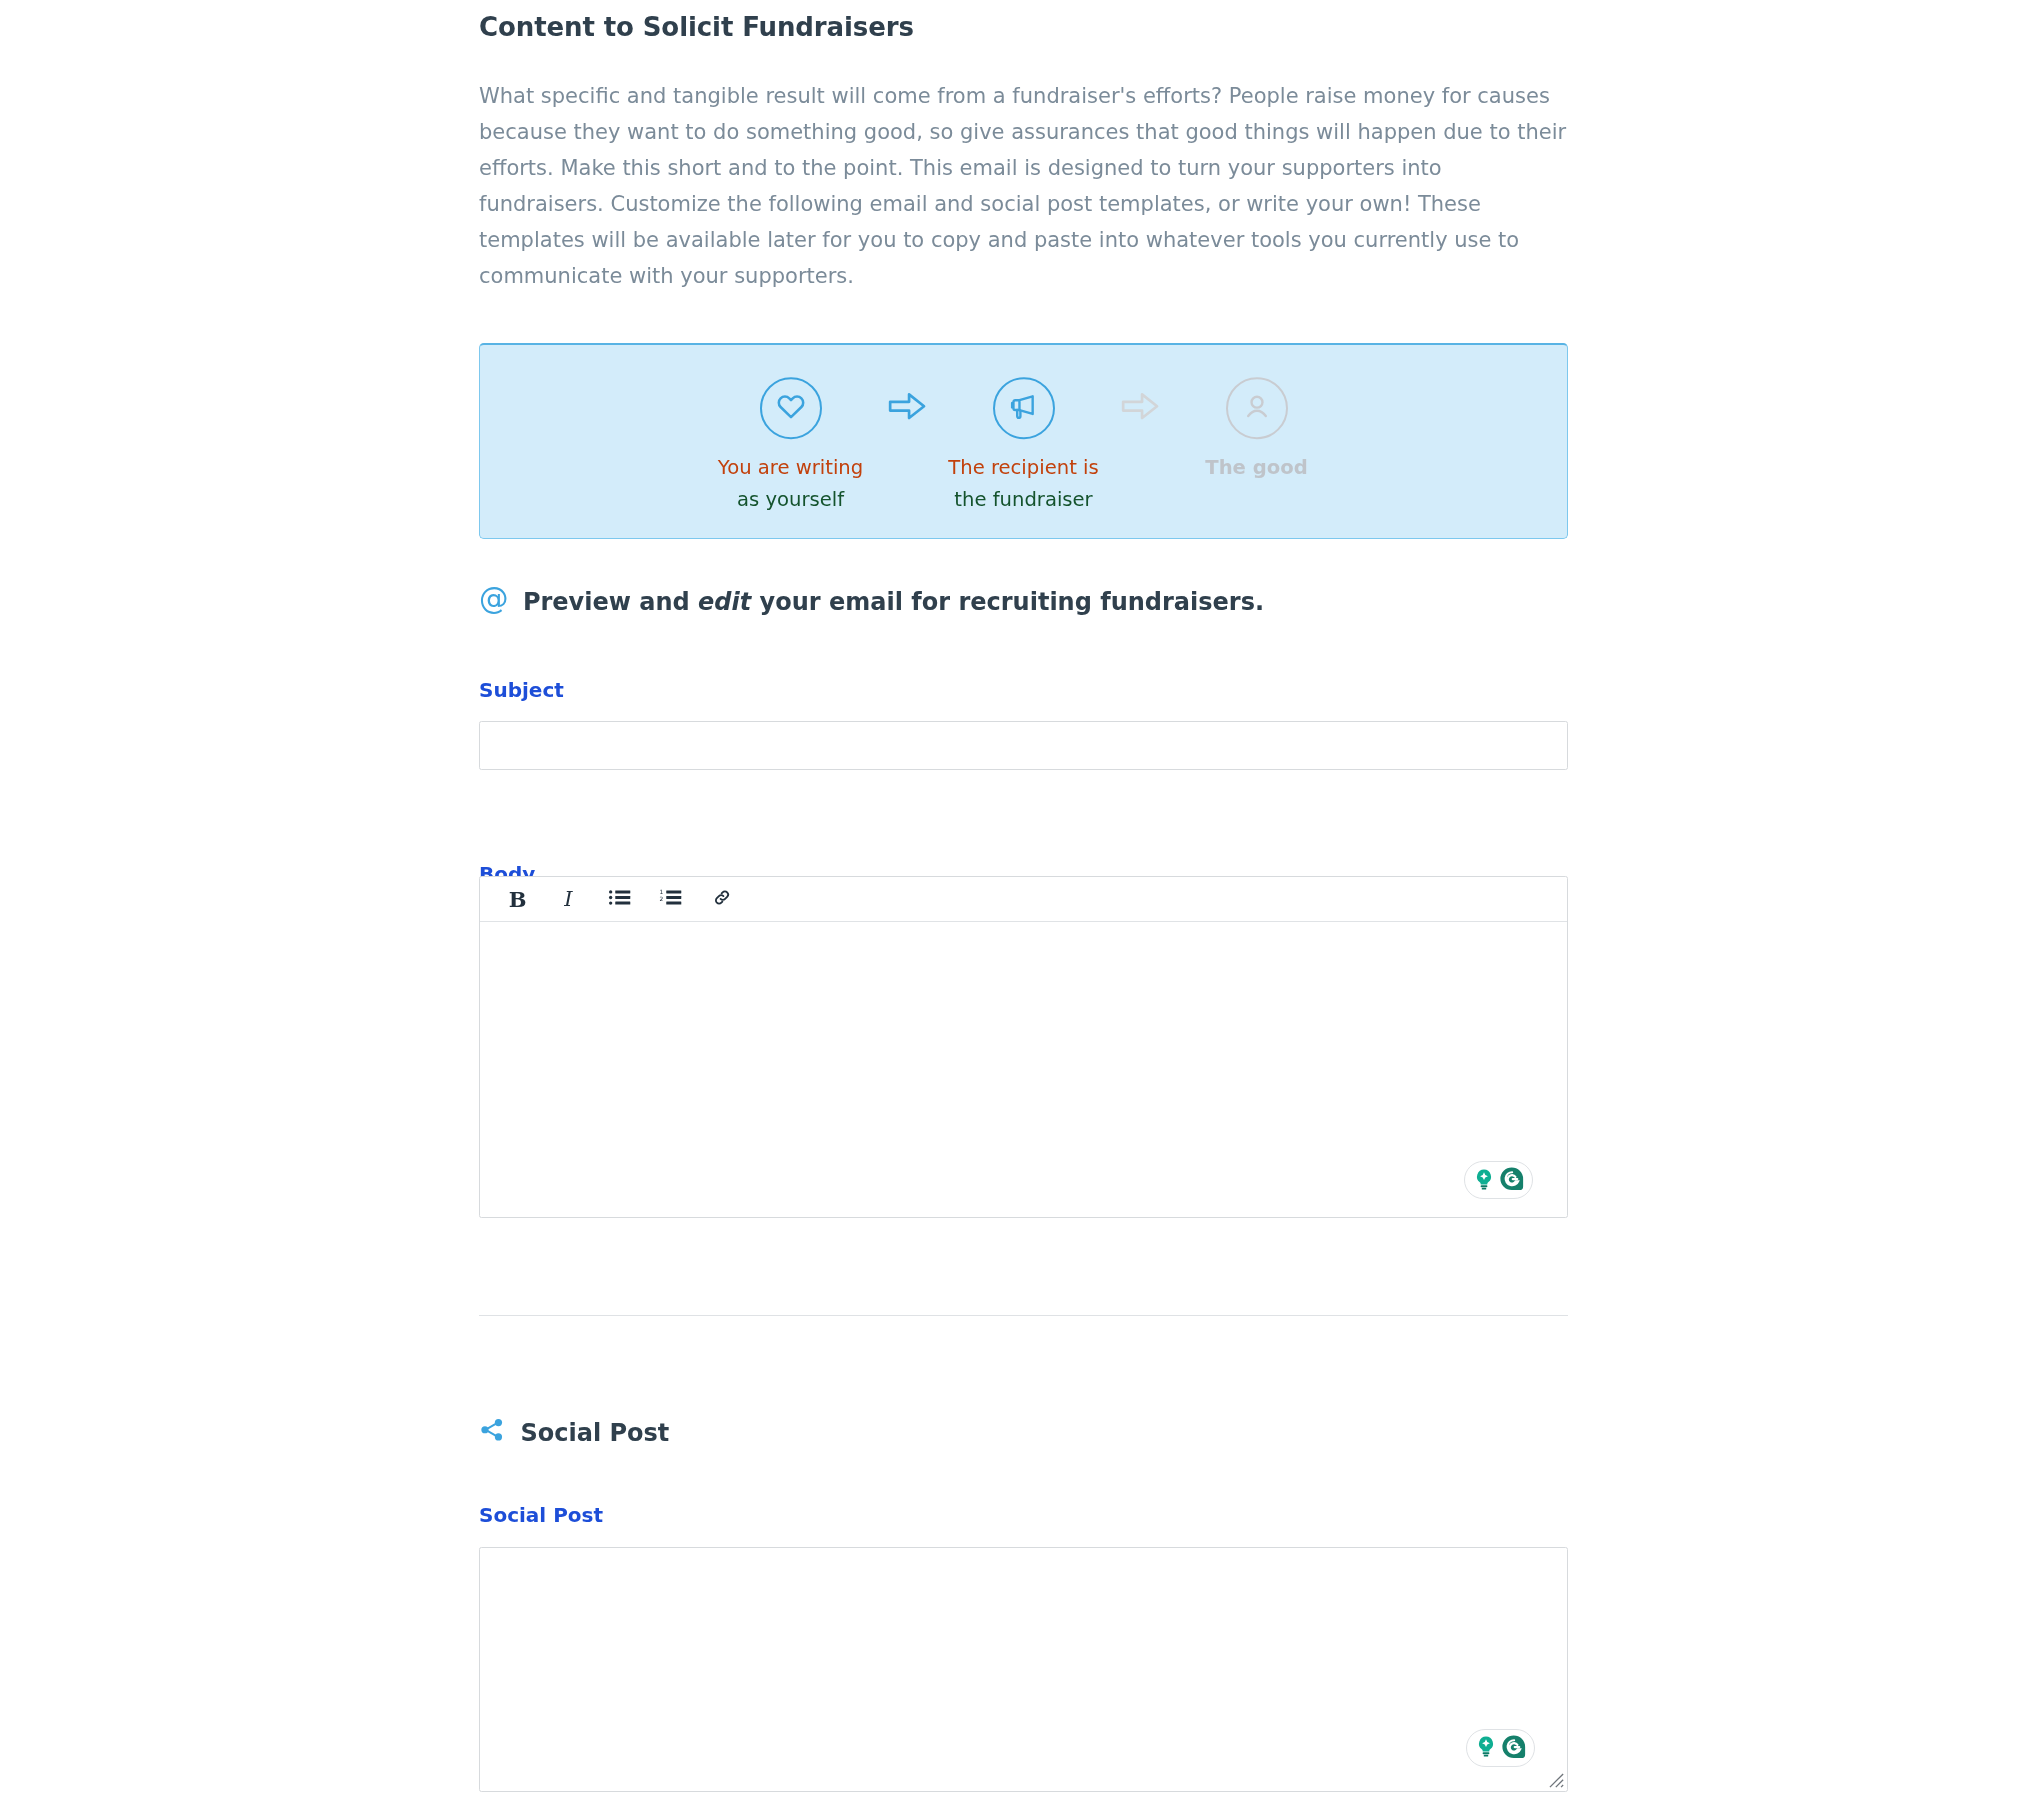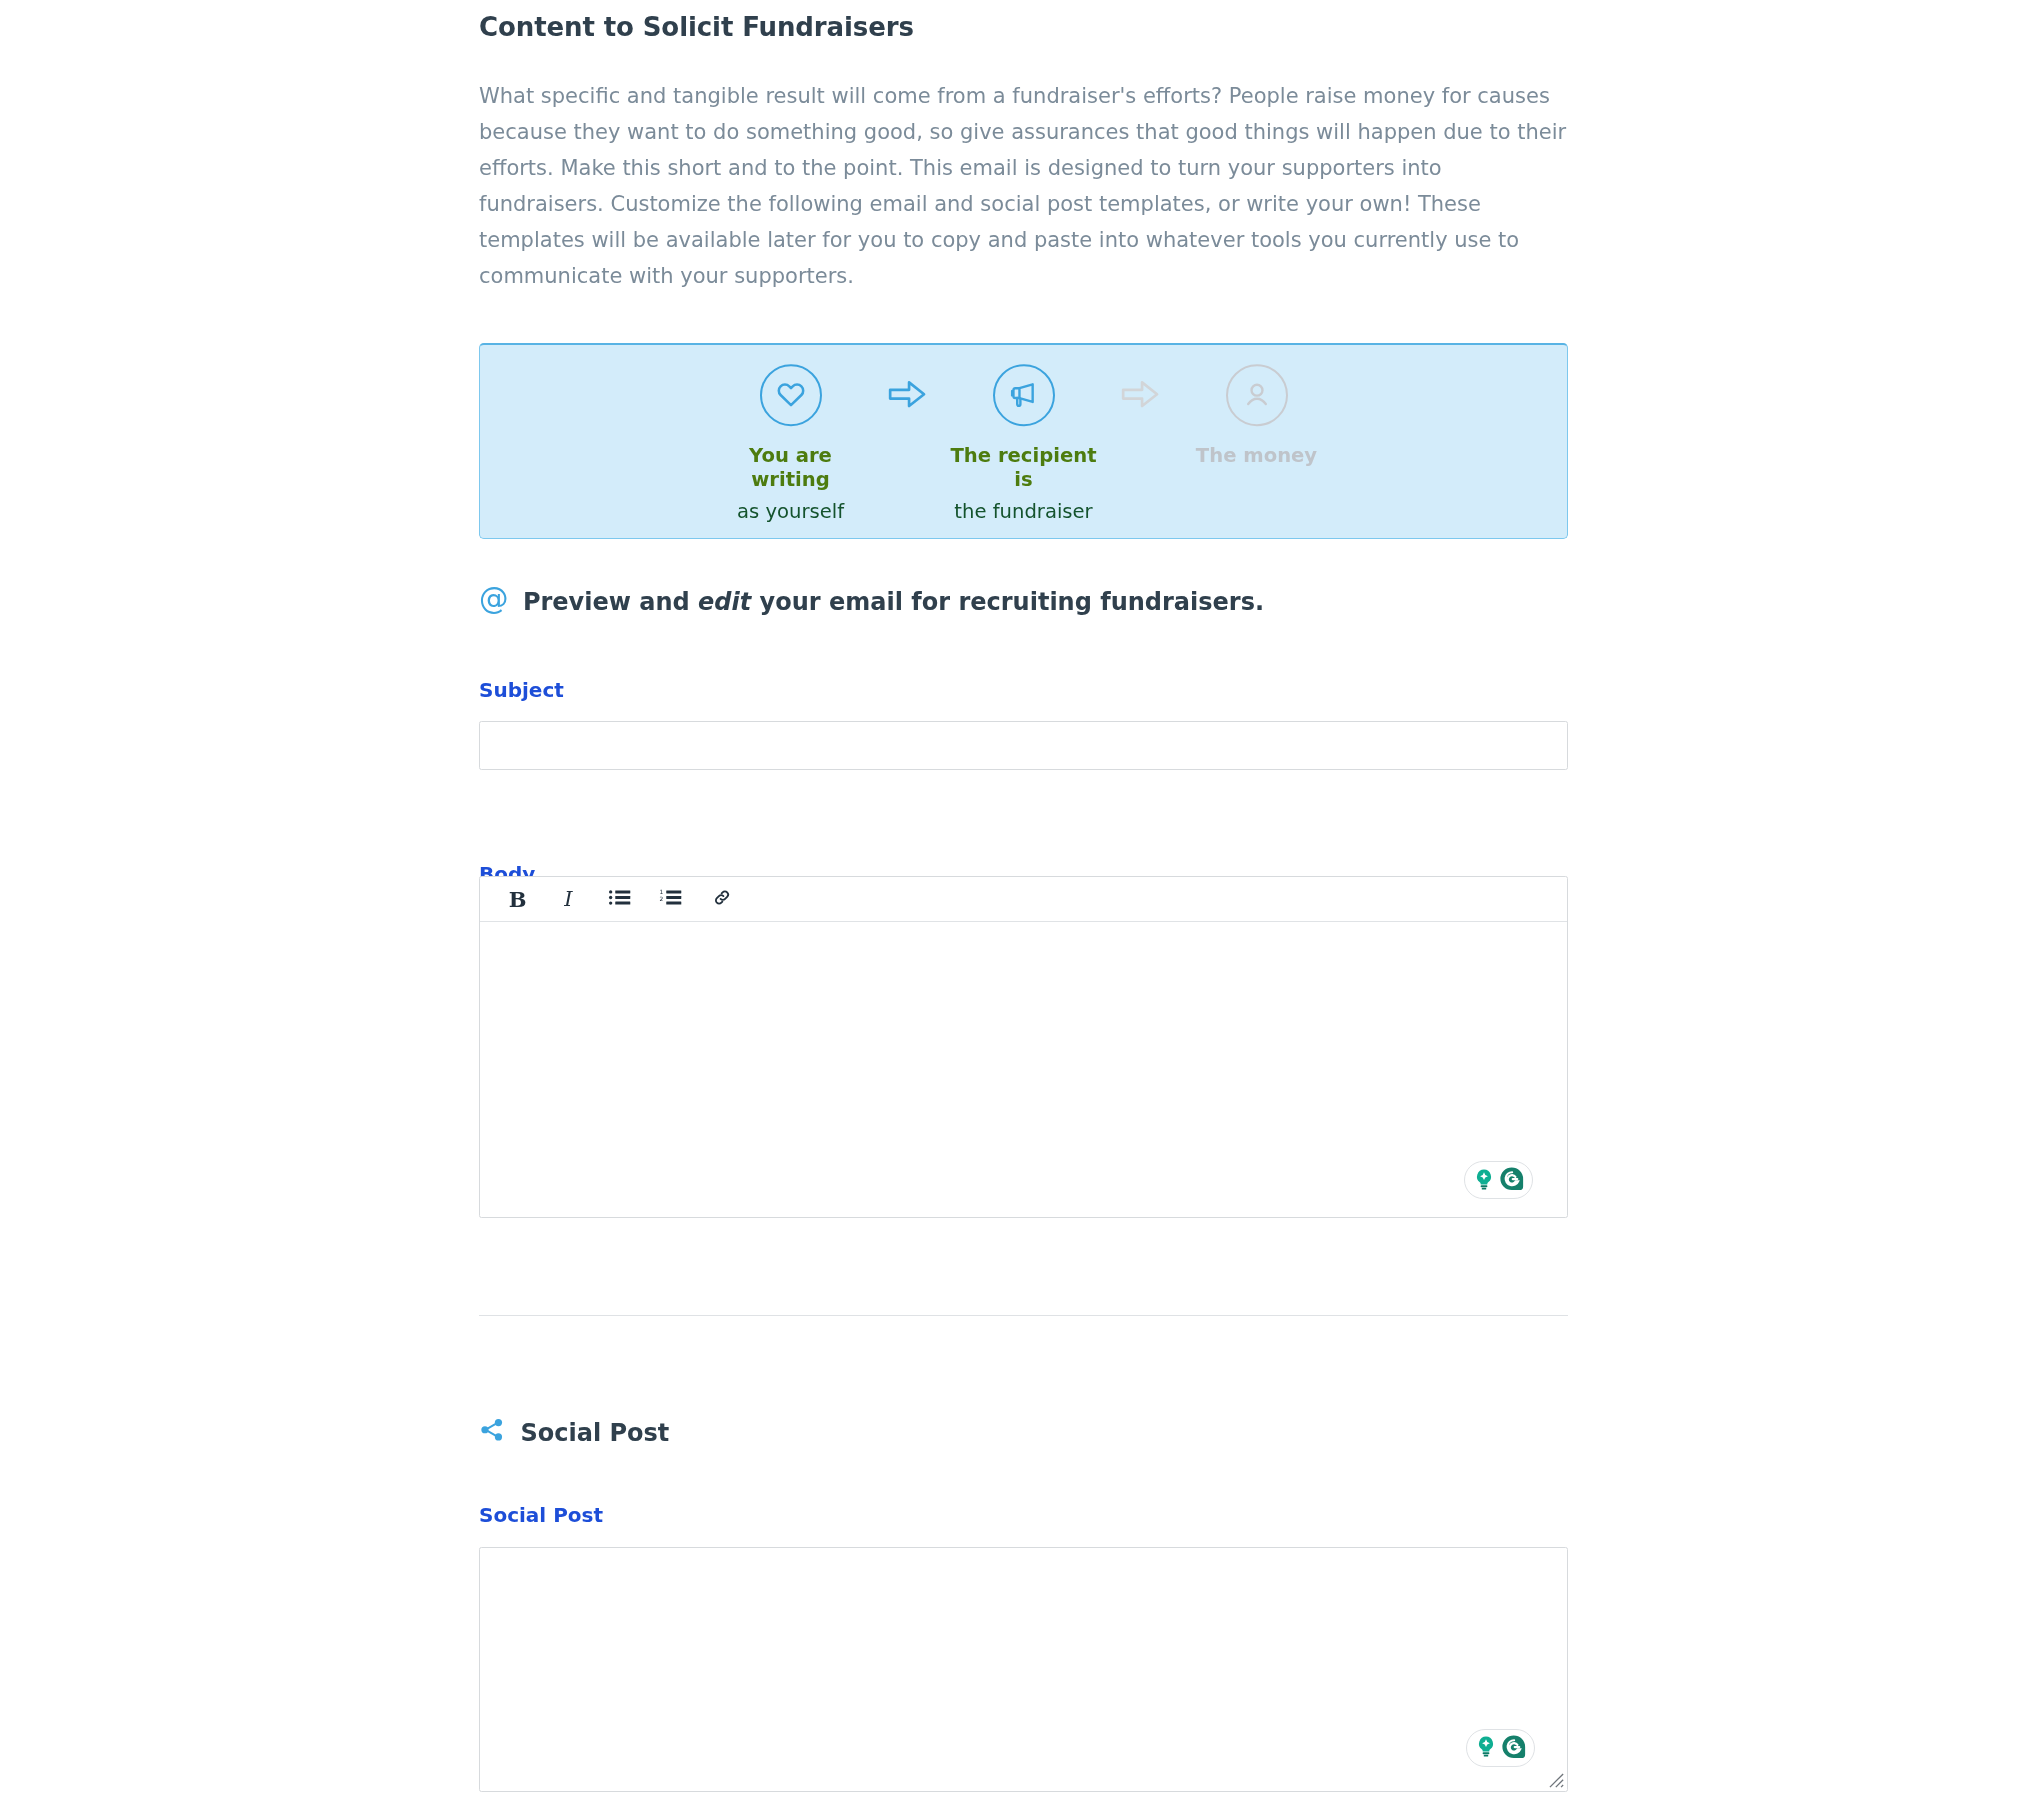--- a/index.html
+++ b/index.html
@@ -78,22 +78,22 @@
     border-radius: 50%;
     border: 2.6px solid #3ba3de;
     display: flex;
     align-items: center;
     justify-content: center;
   }
   .audience-step.dim .audience-ring { border-color: #c9ccd1; }
   .audience-label {
     margin-top: 17.6px;
     font-size: 19.6px;
-    font-weight: 700;
-    color: #4d7c0f;
+    font-weight: 400;
+    color: #c2410c;
     text-align: center;
     line-height: 1.25;
   }
   .audience-sub {
     margin-top: 7.2px;
     font-size: 19.6px;
     font-weight: 400;
     color: #14532d;
     text-align: center;
     line-height: 1.25;
@@ -315,21 +315,21 @@
 
       <div class="audience-step dim">
         <div class="audience-ring">
           <span>
             <svg width="32" height="32" viewBox="0 0 24 24" fill="none" stroke="#c9ccd1" stroke-width="1.8" stroke-linecap="round" stroke-linejoin="round">
               <circle cx="12" cy="9" r="4.1"></circle>
               <path d="M5.4 19.4c1.9-2.6 4.1-4 6.6-4s4.7 1.4 6.6 4"></path>
             </svg>
           </span>
         </div>
-        <div class="audience-label">The money</div>
+        <div class="audience-label">The good</div>
         <div class="audience-sub"></div>
       </div>
 
     </div>
   </div>
 
   <div class="col" id="email-preview-heading">
     <span class="at-icon">@</span>
     <span><span>Preview and </span><em>edit</em><span> your email for recruiting fundraisers.</span></span>
   </div>

